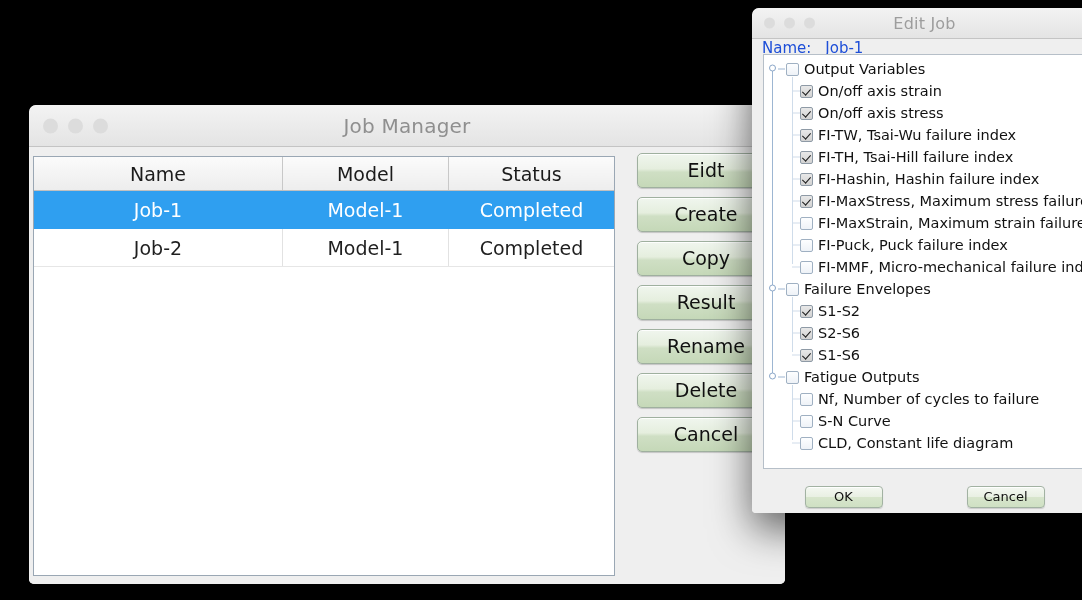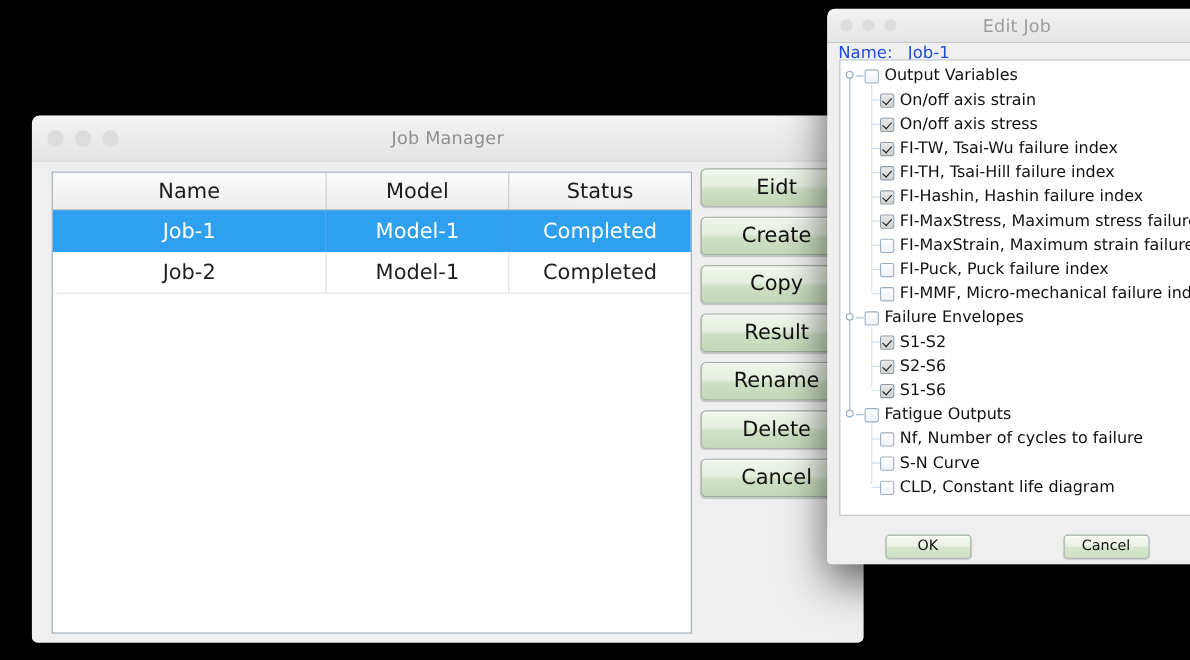--- a/index.html
+++ b/index.html
@@ -30,27 +30,27 @@
   }
 
   
   #job-manager {
     left: 14px; top: 105px; width: 756px; height: 479px;
     border-radius: 7px 7px 5px 5px;
     box-shadow: 0 14px 34px rgba(0,0,0,0.55);
     overflow: hidden;
   }
   #job-manager .titlebar { height: 41px; border-radius: 7px 7px 0 0; }
-  #job-manager .win-title { font-size: 16px; color:#8f8f8f; padding-right: 0px; }
+  #job-manager .win-title { font-size: 20px; color:#8f8f8f; padding-right: 0px; }
   #job-manager .light { width:15px; height:15px; }
 
   .jm-body { position:relative; height: 438px; background:#efefef; }
 
   .table-wrap {
-    position:absolute; left: 18px; top: 9px; width: 582px; height: 420px;
+    position:absolute; left: 4px; top: 9px; width: 582px; height: 420px;
     background:#ffffff;
     border: 1px solid #9aa7b4;
     box-shadow: inset 1px 1px 0 #ffffff;
     box-sizing: border-box;
     overflow: hidden;
   }
   table.jobs { border-collapse: collapse; width: 100%; table-layout: fixed; }
   table.jobs th {
     background: linear-gradient(to bottom,#fbfbfb 0%, #ededed 100%);
     border-right: 1px solid #c8c8c8;

